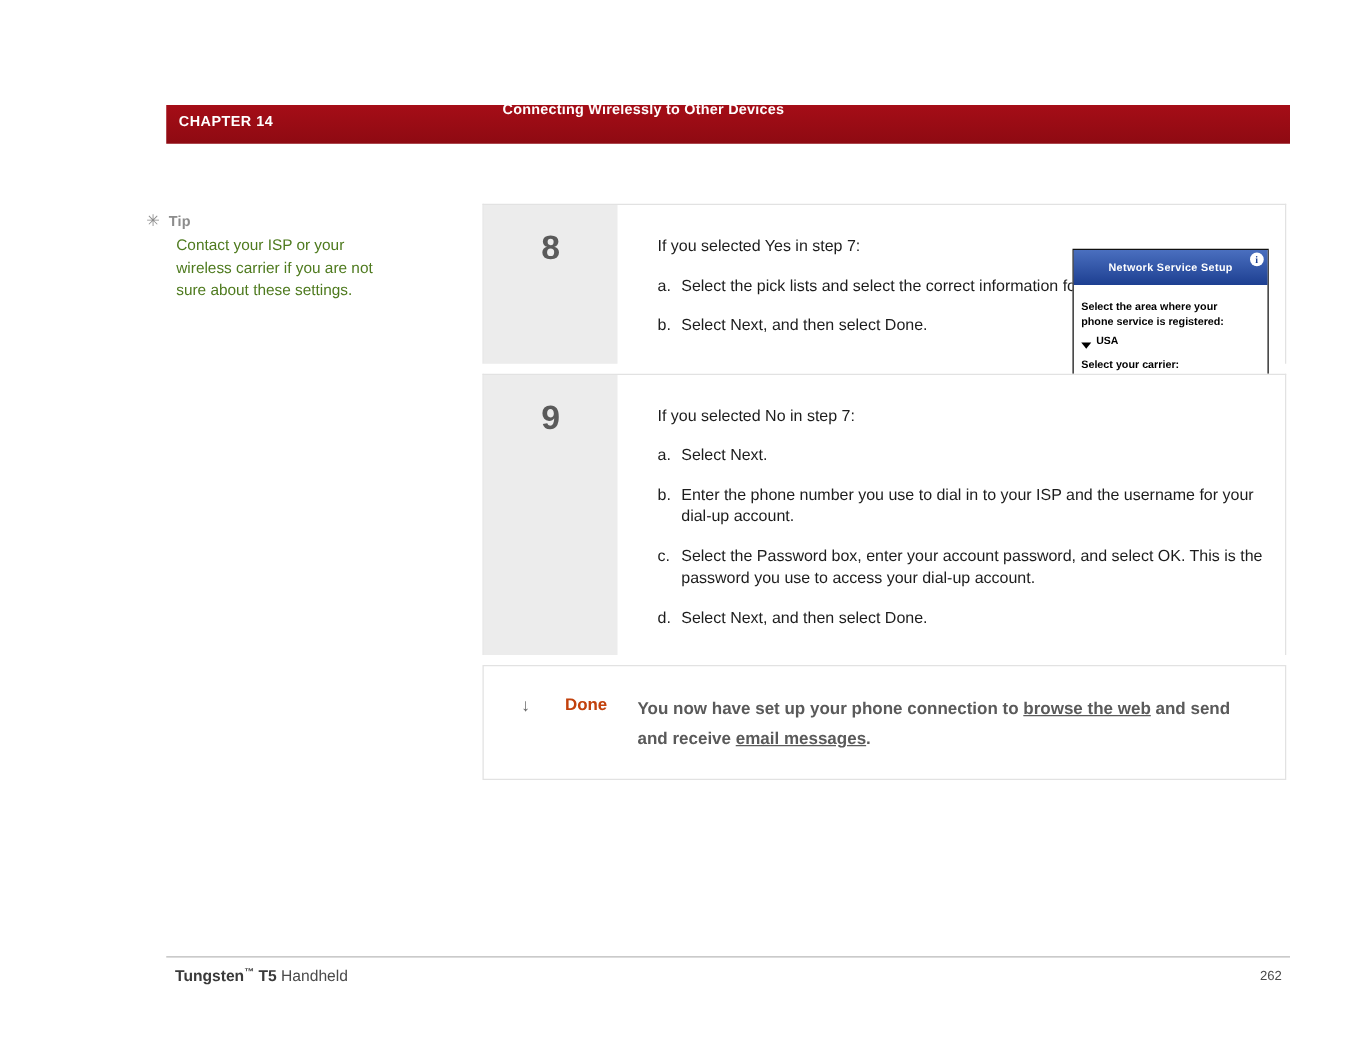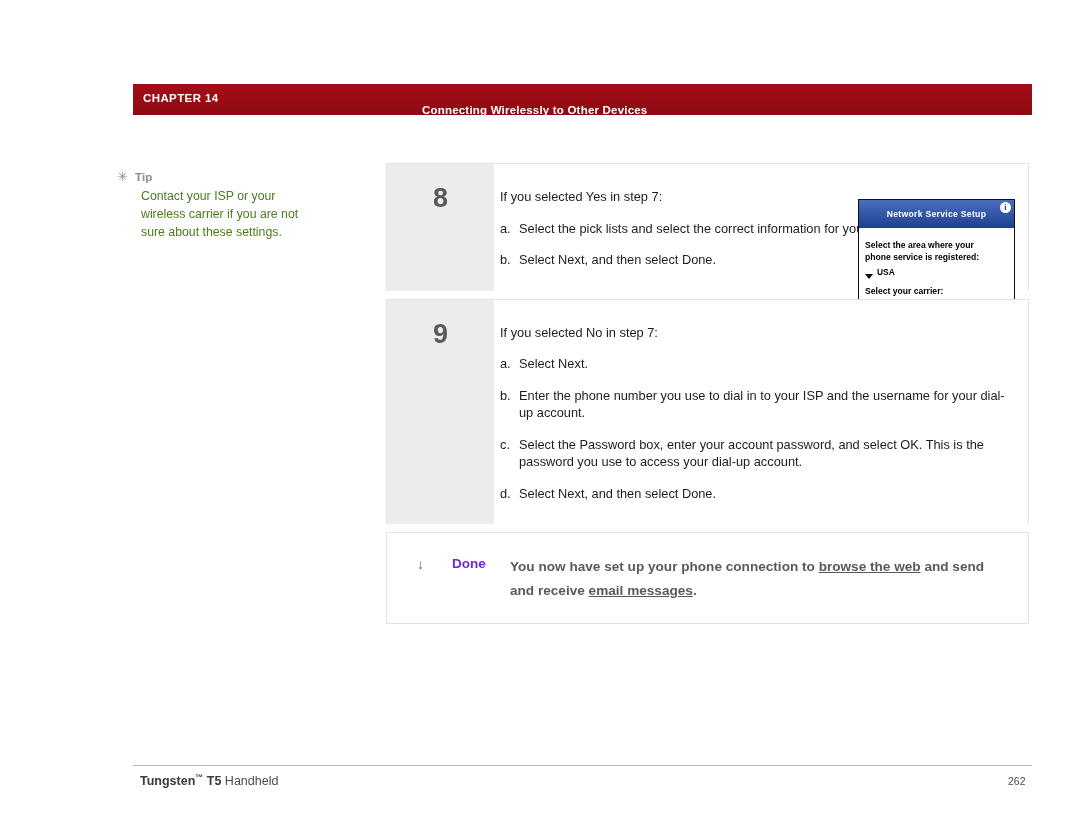--- a/index.html
+++ b/index.html
@@ -30,26 +30,25 @@
     left: 143px;
     top: 92px;
     font-size: 11.5px;
     font-weight: bold;
     color: #ffffff;
     letter-spacing: 0.4px;
   }
   .header-title {
     position: absolute;
     left: 402px;
-    top: 104px;
+    top: 82px;
     font-size: 11.5px;
     font-weight: bold;
     color: #ffffff;
     letter-spacing: 0.2px;
-    margin-left: 20px;
   }
 
   
   .tip-block {
     position: absolute;
     left: 117px;
     top: 170px;
     width: 200px;
   }
   .tip-head {
@@ -100,21 +99,21 @@
     padding-top: 21px;
   }
   .step-num {
     font-size: 27px;
     font-weight: bold;
     color: #5a5a5a;
     line-height: 1;
   }
   .step-body {
     flex: 1;
-    padding: 24px 14px 22px 6px;
+    padding: 24px 14px 22px 32px;
     font-size: 12.8px;
     color: #1d1d1d;
     line-height: 17.5px;
   }
   .step-lead { margin: 0 0 14px 0; }
   .sub-list { margin: 0; padding: 0; list-style: none; }
   .sub-item {
     display: flex;
     margin-bottom: 14px;
   }
@@ -148,21 +147,21 @@
     padding-left: 16px;
   }
   .done-arrow {
     color: #6b6b6b;
     font-size: 14px;
     line-height: 14px;
   }
   .done-label {
     font-size: 13.5px;
     font-weight: bold;
-    color: #6d28d9;
+    color: #c2410c;
     padding-left: 20px;
   }
   .done-text {
     flex: 1;
     font-size: 13.6px;
     font-weight: bold;
     color: #5a5a5a;
     line-height: 24px;
   }
   .done-text u { text-decoration: underline; }

